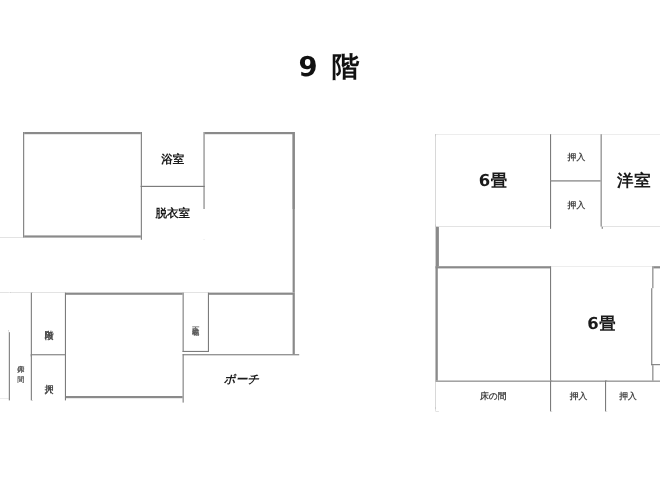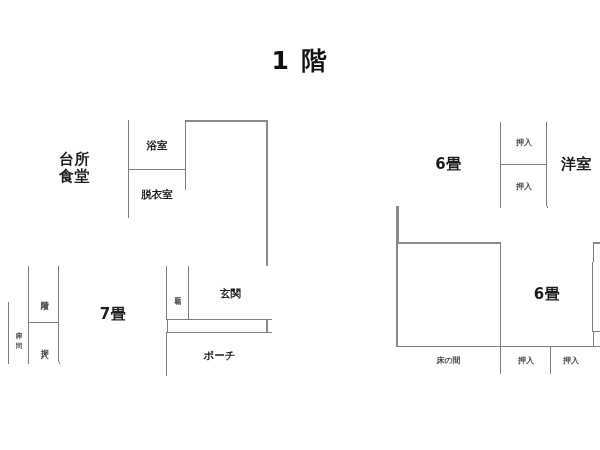--- a/index.html
+++ b/index.html
@@ -80,36 +80,30 @@
   }
   .noborder { border: none; }
   .nb-left   { border-left: none; }
   .nb-right  { border-right: none; }
   .nb-top    { border-top: none; }
   .nb-bottom { border-bottom: none; }
 </style>
 </head>
 <body>
 
-<div id="plan-title">1 階</div>
+<div id="plan-title">9 階</div>
 
 <div class="floor" id="floor1" style="left:-22px; top:120px; width:300px; height:242px;">
 
   <div class="block" style="left:0px; top:0px; width:290px; height:96px;">
 
     <div class="room noborder" style="left:-2px; top:-2px; width:44px; height:96px; border-right:1px solid #7c7c7c;">
       <span class="lbl"></span>
     </div>
 
-    <div class="room nb-left" style="left:40px; top:-2px; width:110px; height:96px; border-top:none; border-bottom:none;">
-      <span class="lbl big">
-        <span>台所</span><br>
-        <span>食堂</span>
-      </span>
-    </div>
 
     <div class="room sm nb-top" style="left:148px; top:-2px; width:58px; height:50px;align-items:center;">
       <span class="lbl">浴室</span>
     </div>
 
     <div class="room sm nb-bottom" style="left:148px; top:47px; width:58px; height:49px;">
       <span class="lbl">脱衣室</span>
     </div>
 
 
@@ -129,33 +123,27 @@
     <div class="room noborder" style="left:28px; top:-2px; width:22px; height:36px; border-right:1px solid #7c7c7c;"></div>
 
     <div class="room xs vert nb-top" style="left:48px; top:-2px; width:32px; height:58px;">
       <span class="lbl">階段</span>
     </div>
 
     <div class="room xs vert nb-bottom" style="left:48px; top:54px; width:32px; height:42px;">
       <span class="lbl">押入</span>
     </div>
 
-    <div class="room nb-top nb-bottom" style="left:78px; top:-2px; width:110px; height:96px;">
-      <span class="lbl big">7畳</span>
-    </div>
 
     <div class="room tiny vert nb-top" style="left:186px; top:-2px; width:24px; height:54px;">
       <span class="lbl">下駄箱</span>
     </div>
 
-    <div class="room sm nb-top nb-right" style="left:208px; top:-2px; width:84px; height:54px;">
-      <span class="lbl">玄関</span>
-    </div>
 
-    <div class="room sm nb-bottom nb-right" style="left:186px; top:64px; width:106px; height:44px;">
+    <div class="room sm nb-bottom nb-right" style="left:186px; top:54px; width:106px; height:44px;font-style:italic;">
       <span class="lbl">ポーチ</span>
     </div>
   </div>
 </div>
 
 <div class="floor" id="floor2" style="left:396px; top:122px; width:226px; height:252px;">
 
   <div style="position:absolute; left:0px; top:0px; width:3px; height:252px; background:#8a8a8a;"></div>
 
   <div class="block" style="left:0px; top:0px; width:210px; height:84px; border-right:none;">

